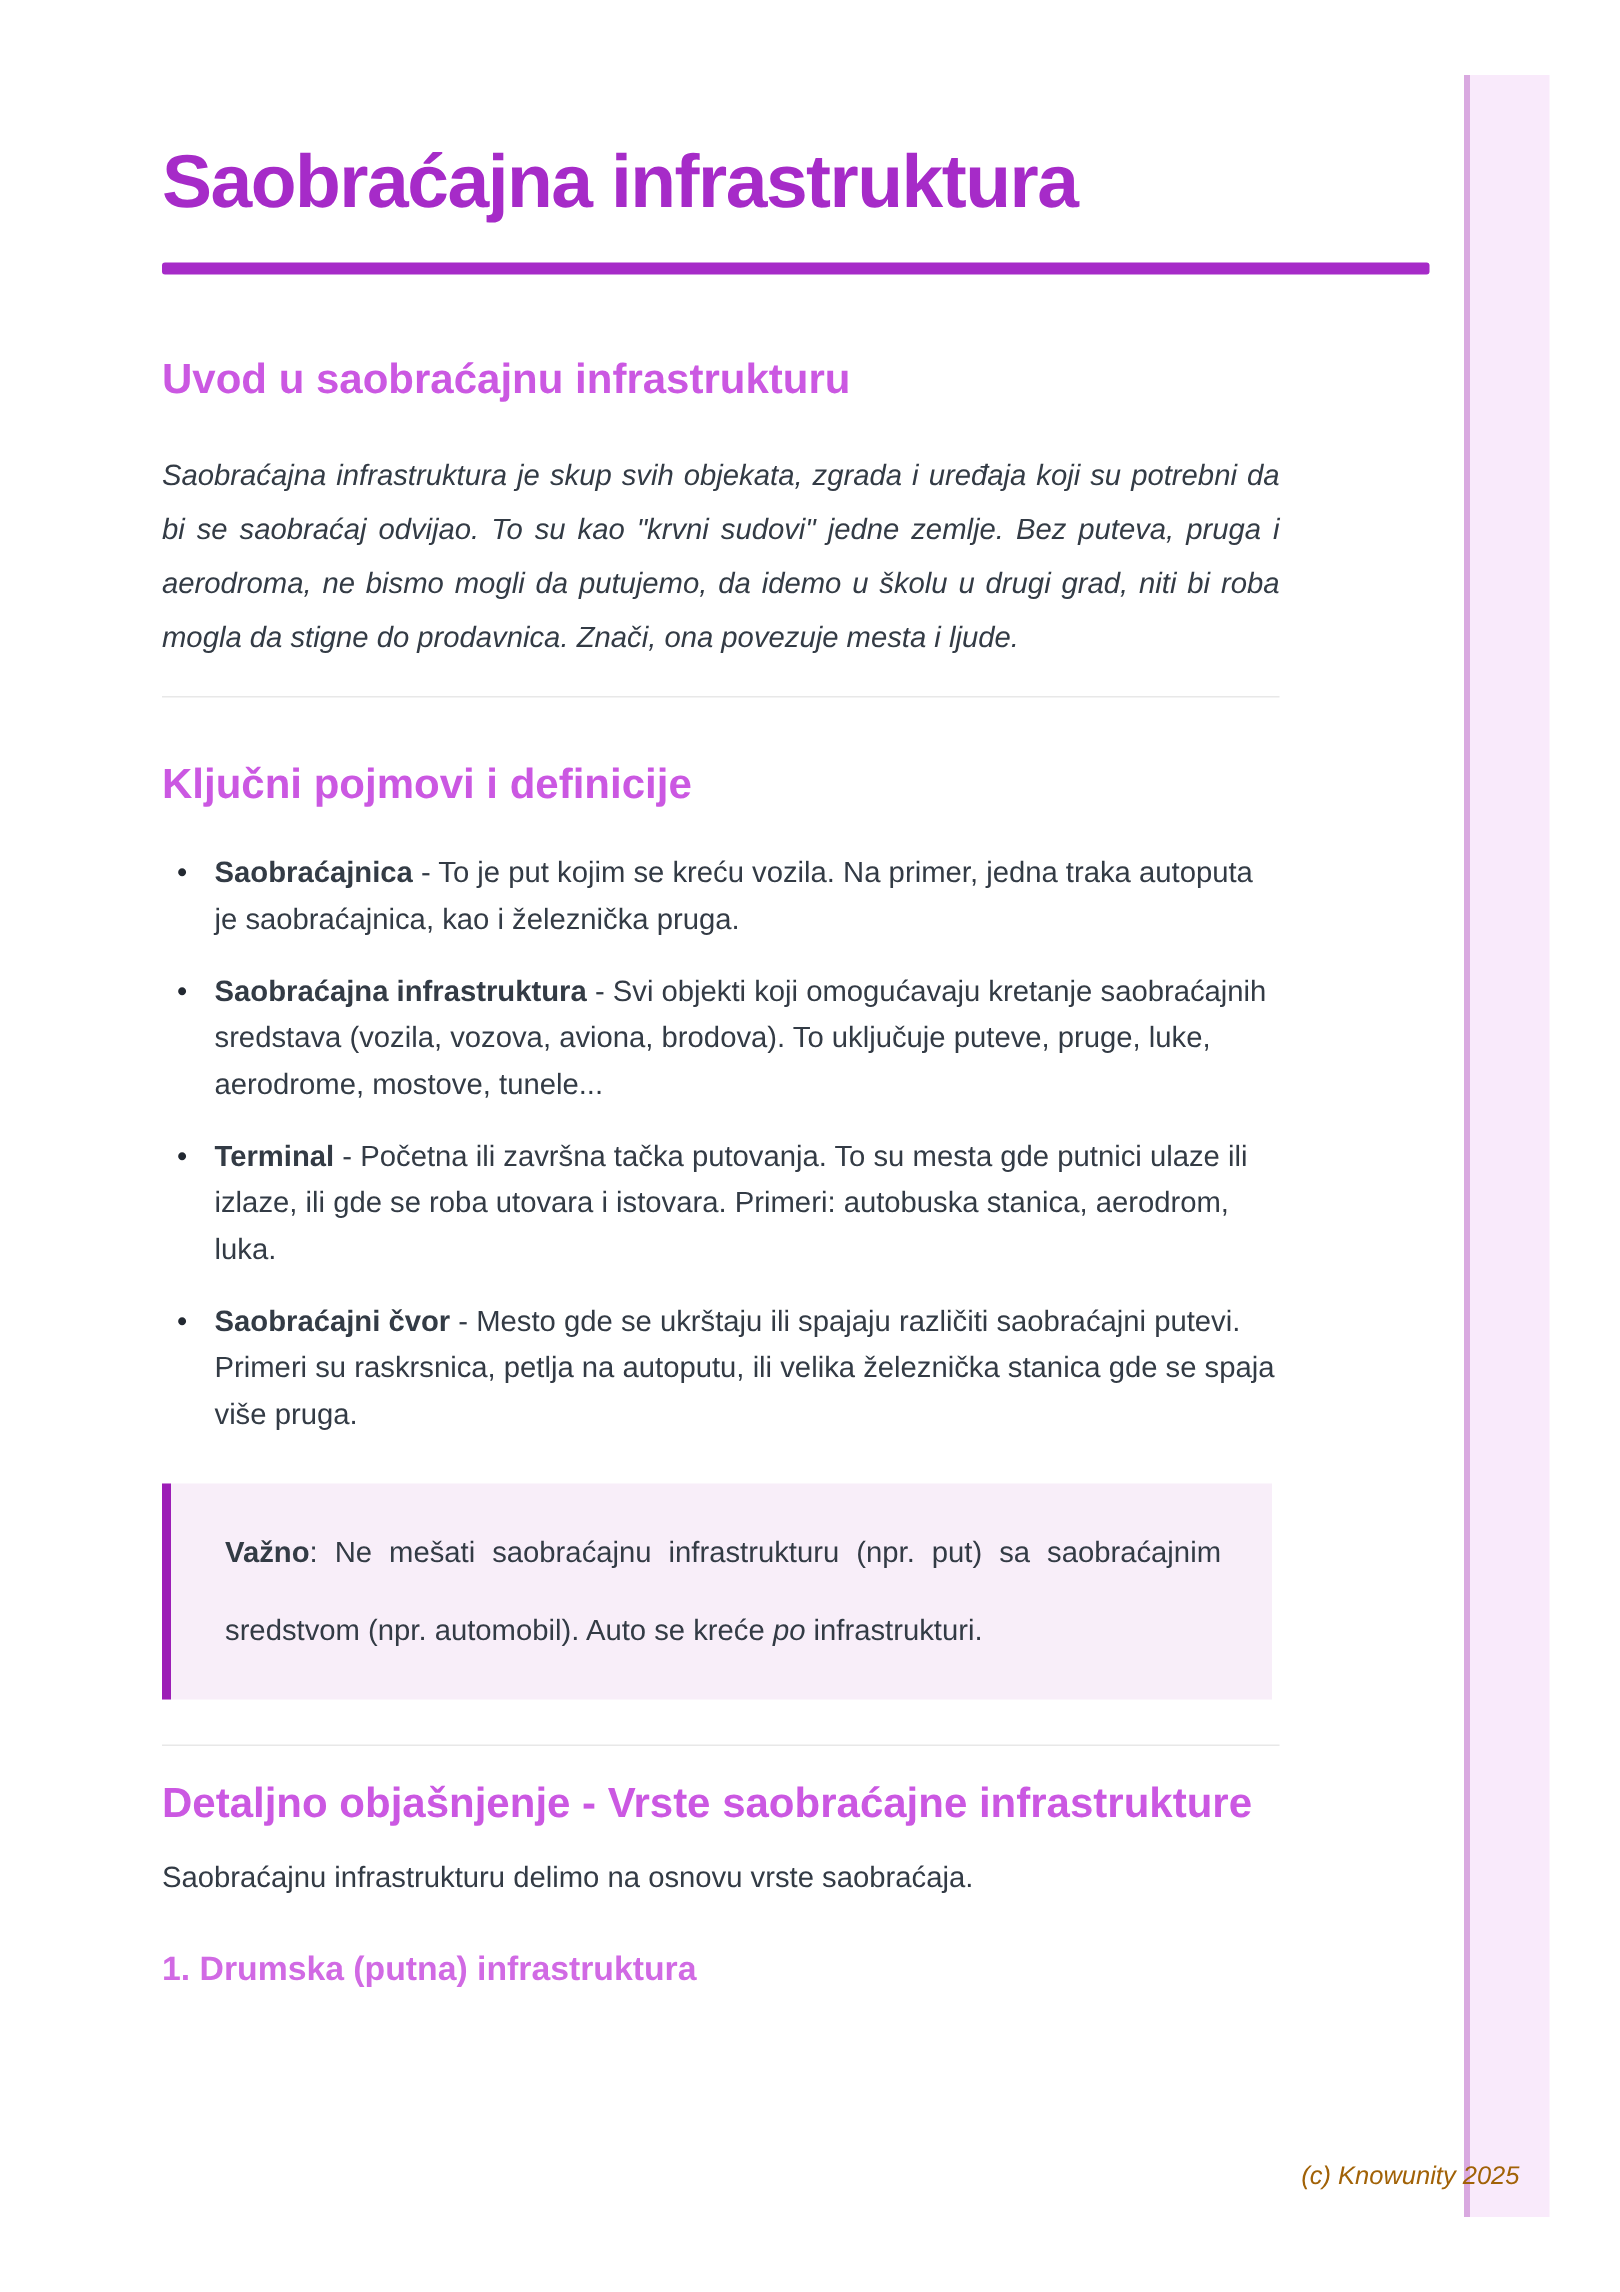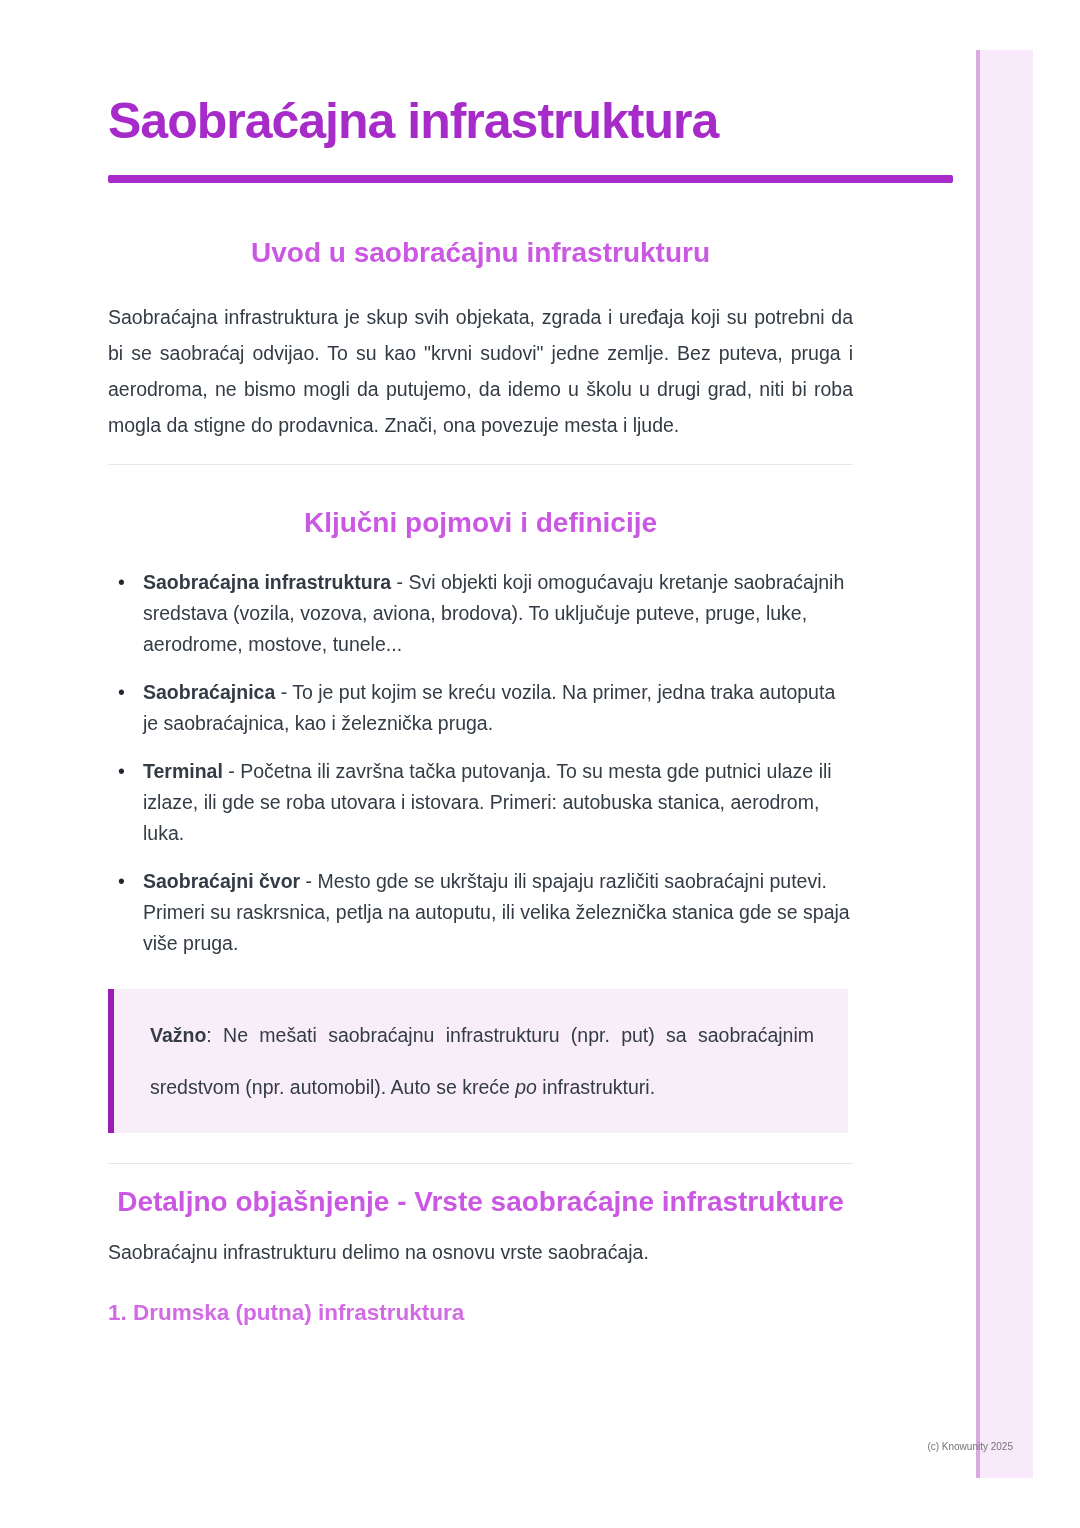--- a/index.html
+++ b/index.html
@@ -37,42 +37,41 @@
     width:845px;
     height:8px;
     border-radius:2px;
     background:var(--accent-strong,#a62bc8);
   }
   h2.section-heading {
     font-size:28px;
     line-height:40px;
     font-weight:bold;
     color:var(--accent-light,#cb58e2);
-    text-align:center;
   }
   h2.intro-heading   { margin-top:50px; }
   h2.terms-heading   { margin-top:38px; }
   h2.detail-heading  { margin-top:18px; }
   h3.sub-heading {
     margin-top:29px;
     font-size:22.5px;
     line-height:28px;
     font-weight:bold;
     color:var(--accent-lighter,#d16ae4);
   }
   p.body-text {
     font-size:19.5px;
     line-height:36px;
     color:#333b45;
   }
   p.justified {
     text-align:justify;
     text-align-last:left;
   }
-  p.intro-paragraph { margin-top:26px; }
+  p.intro-paragraph { margin-top:26px;font-style:italic; }
   p.detail-paragraph { margin-top:12px; }
   hr.divider {
     border:none;
     border-top:1px solid #e8e8e8;
     height:0;
   }
   hr.divider-1 { margin-top:21px; }
   hr.divider-2 { margin-top:30px; }
   ul.term-list {
     margin-top:24px;
@@ -105,23 +104,24 @@
     text-align:justify;
     text-align-last:left;
   }
   .callout .callout-label { font-weight:bold; }
   .callout em { font-style:italic; }
   .footer {
     position:absolute;
     top:1441px;
     left:0; width:1013px;
     text-align:right;
-    font-size:10px;
-    color:#737373;
+    font-size:17px;
+    color:#a16207;
     z-index:3;
+    font-style:italic;
   }
 </style>
 </head>
 <body>
 
 <div class="page-edge-bar"></div>
 
 <main class="content">
 
   <h1 class="page-title">Saobraćajna infrastruktura</h1>
@@ -130,22 +130,22 @@
 
   <h2 class="section-heading intro-heading">Uvod u saobraćajnu infrastrukturu</h2>
 
   <p class="body-text justified intro-paragraph">Saobraćajna infrastruktura je skup svih objekata, zgrada i uređaja koji su potrebni da bi se saobraćaj odvijao. To su kao "krvni sudovi" jedne zemlje. Bez puteva, pruga i aerodroma, ne bismo mogli da putujemo, da idemo u školu u drugi grad, niti bi roba mogla da stigne do prodavnica. Znači, ona povezuje mesta i ljude.</p>
 
   <hr class="divider divider-1">
 
   <h2 class="section-heading terms-heading">Ključni pojmovi i definicije</h2>
 
   <ul class="term-list">
+    <li><span class="term">Saobraćajnica</span><span> - To je put kojim se kreću vozila. Na primer, jedna traka autoputa je saobraćajnica, kao i železnička pruga.</span></li>
     <li><span class="term">Saobraćajna infrastruktura</span><span> - Svi objekti koji omogućavaju kretanje saobraćajnih sredstava (vozila, vozova, aviona, brodova). To uključuje puteve, pruge, luke, aerodrome, mostove, tunele...</span></li>
-    <li><span class="term">Saobraćajnica</span><span> - To je put kojim se kreću vozila. Na primer, jedna traka autoputa je saobraćajnica, kao i železnička pruga.</span></li>
     <li><span class="term">Terminal</span><span> - Početna ili završna tačka putovanja. To su mesta gde putnici ulaze ili izlaze, ili gde se roba utovara i istovara. Primeri: autobuska stanica, aerodrom, luka.</span></li>
     <li><span class="term">Saobraćajni čvor</span><span> - Mesto gde se ukrštaju ili spajaju različiti saobraćajni putevi. Primeri su raskrsnica, petlja na autoputu, ili velika železnička stanica gde se spaja više pruga.</span></li>
   </ul>
 
   <div class="callout">
     <p><span class="callout-label">Važno</span><span>: Ne mešati saobraćajnu infrastrukturu (npr. put) sa saobraćajnim sredstvom (npr. automobil). Auto se kreće </span><em>po</em><span> infrastrukturi.</span></p>
   </div>
 
   <hr class="divider divider-2">
 

